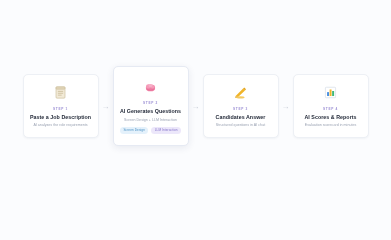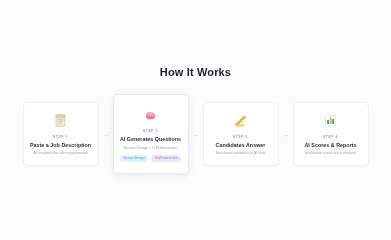--- a/index.html
+++ b/index.html
@@ -131,21 +131,20 @@
   .badge-purple {
     background: #ece7fa;
     color: #8271c9;
   }
 </style>
 </head>
 <body>
 
 <div class="section">
 
-  <div class="section-title">How It Works</div>
 
   <div class="steps-row">
 
     <div class="card">
       <div class="card-icon">
         <svg width="15" height="15" viewBox="0 0 20 20">
           <rect x="4" y="2.5" width="12" height="15" rx="1.2" fill="#f2ead7" stroke="#ccbf9e" stroke-width="0.9"></rect>
           <rect x="4" y="2.5" width="12" height="3" rx="1.2" fill="#e3d6b8" stroke="#ccbf9e" stroke-width="0.9"></rect>
           <line x1="6.5" y1="8.5" x2="13.5" y2="8.5" stroke="#bfae88" stroke-width="0.85"></line>
           <line x1="6.5" y1="11" x2="13.5" y2="11" stroke="#bfae88" stroke-width="0.85"></line>

